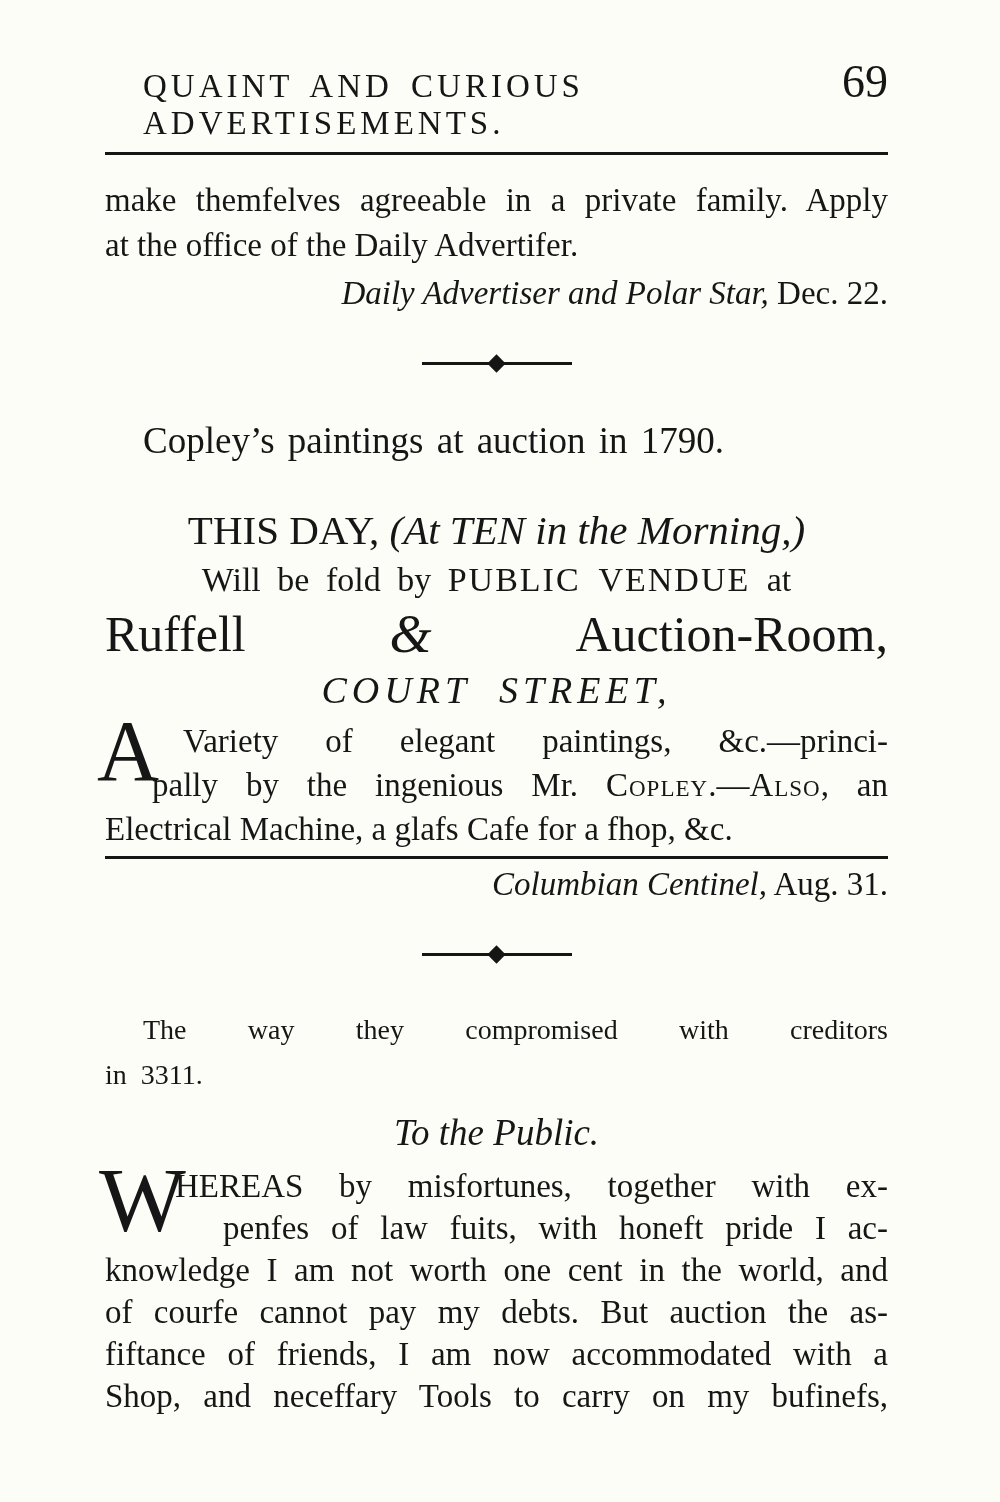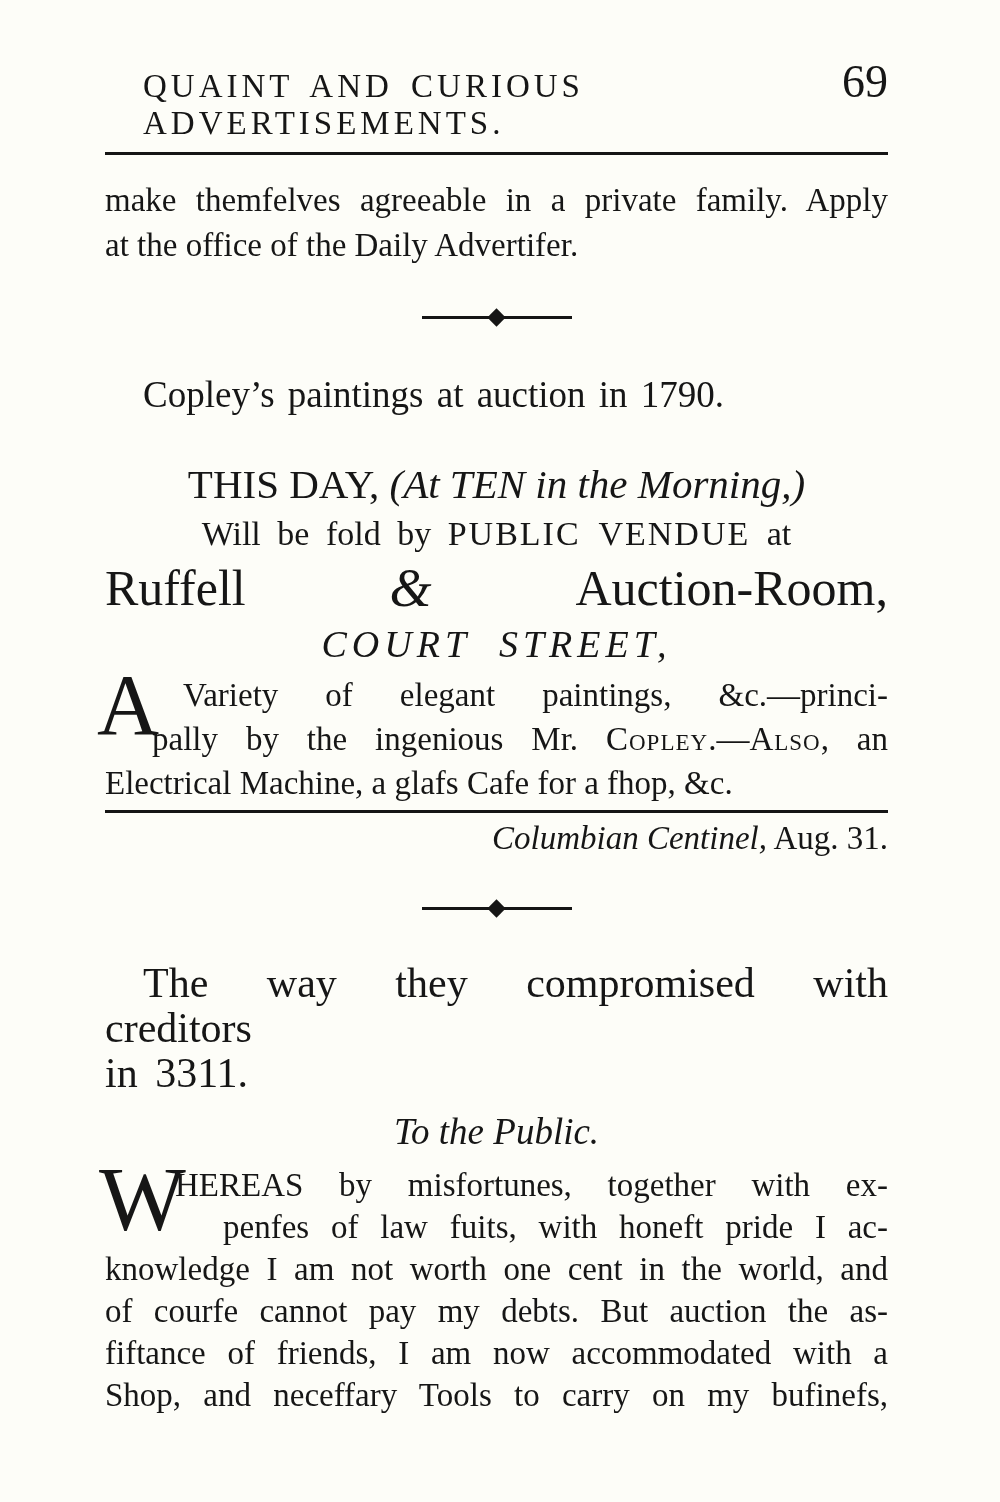--- a/index.html
+++ b/index.html
@@ -114,21 +114,21 @@
     position: absolute; left: -6px; top: 2px;
     font-size: 92px; line-height: 66px;
   }
   .par-w { margin-top: 10px; }
   .par-w .pline { line-height: 42px; }
   .par-w .l1 { margin-left: 70px; }
   .par-w .l2 { margin-left: 118px; }
   .sc { font-variant: small-caps; letter-spacing: 1px; }
   .rule2 { margin-top: 5px; }
   
-  .s3-heading { font-size: 42px; line-height: 45px; margin-top: 46px; word-spacing: 7px; }
+  .s3-heading { font-size: 28px; line-height: 45px; margin-top: 46px; word-spacing: 7px; }
   .s3-heading .hl1 { text-indent: 38px; text-align: justify; text-align-last: justify; }
   .to-public {
     text-align: center;
     font-style: italic;
     font-size: 37px;
     line-height: 44px;
     margin-top: 14px;
   }
 </style>
 </head>
@@ -138,20 +138,23 @@
 
   <div class="running-head">
     <span class="running-title">QUAINT AND CURIOUS ADVERTISEMENTS.</span>
     <span class="page-number">69</span>
   </div>
   <hr class="rule">
 
   <div class="body-par">
     <div class="jline">make themfelves agreeable in a private family.  Apply</div>
     <div>at the office of the Daily Advertifer.</div>
+  </div>
+  <div class="attrib">
+    <span class="src">Daily Advertiser and Polar Star,</span><span> Dec. 22.</span>
   </div>
 
   <div class="divider">
     <span class="dline"></span>
     <span class="diamond"></span>
     <span class="dline"></span>
   </div>
 
   <div class="sec-heading">Copley’s paintings at auction in 1790.</div>
 

